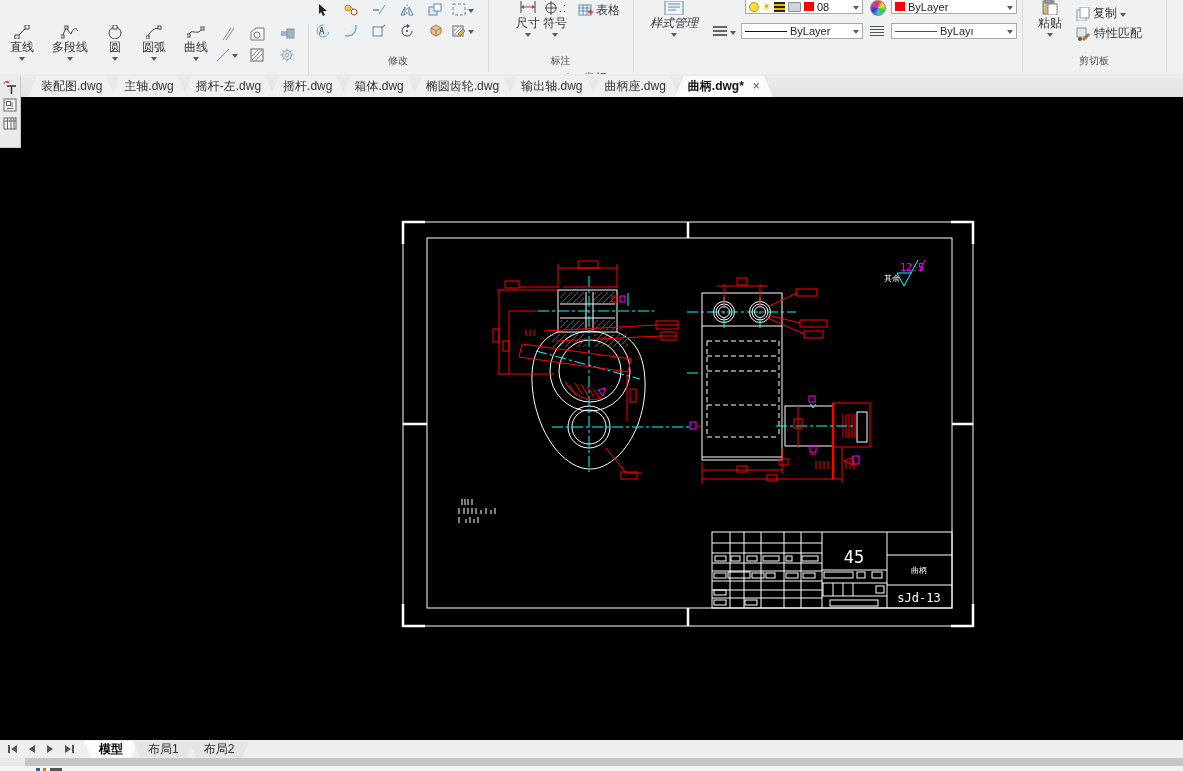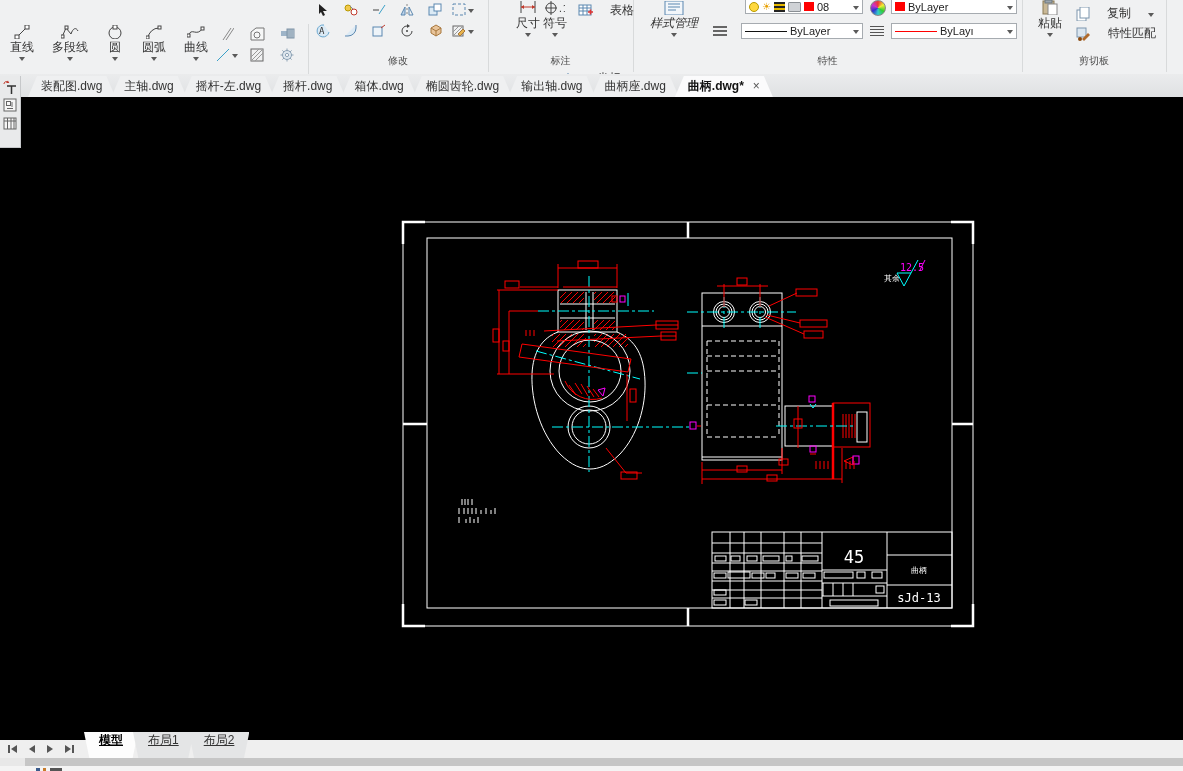--- a/index.html
+++ b/index.html
@@ -8,21 +8,21 @@
 
   
   .ribbon{position:absolute;left:0;top:0;width:1183px;height:74px;background:#f0f1f2;border-bottom:1px solid #cfd1d3;}
   .panel{position:absolute;top:0;height:72px;border-right:1px solid #d8dadb;}
   .plabel{position:absolute;bottom:4px;left:0;width:100%;text-align:center;font-size:10px;color:#4a4a4a;}
   .bigbtn{position:absolute;top:0;display:flex;flex-direction:column;align-items:center;cursor:default;}
   .bicon{height:15px;display:flex;align-items:flex-end;justify-content:center;}
   .blabel{font-size:12px;color:#333;line-height:16px;white-space:nowrap;}
   .dda{width:0;height:0;border-left:3px solid transparent;border-right:3px solid transparent;border-top:4px solid #5a5a5a;margin-top:2px;display:inline-block;}
   .sbtn{position:absolute;width:22px;height:19px;display:flex;align-items:center;justify-content:center;}
-  .srow{position:absolute;display:flex;align-items:center;gap:17px;font-size:12px;color:#333;white-space:nowrap;}
+  .srow{position:absolute;display:flex;align-items:center;gap:3px;font-size:12px;color:#333;white-space:nowrap;}
   .combo{position:absolute;height:15px;background:#fff;border:1px solid #a6abb0;display:flex;align-items:center;font-size:11px;color:#222;padding:0 3px;gap:3px;box-sizing:border-box;}
   .combo .spacer{flex:1;}
   .swatch{width:10px;height:9px;background:var(--layer-swatch-red,#f00);display:inline-block;}
   .ltline{width:42px;height:1px;background:#111;display:inline-block;}
   .ltline.red{background:var(--dimension-red,#f00);}
   .lwicon{display:inline-block;width:14px;height:10px;background:repeating-linear-gradient(#555 0 1px,transparent 1px 3px);}
   .lwicon2{display:inline-block;width:14px;height:11px;background:repeating-linear-gradient(#666 0 2px,transparent 2px 4px);}
   .layericon{display:inline-block;width:11px;height:10px;background:repeating-linear-gradient(#222 0 2px,#e6b800 2px 4px);}
   .bulb{display:inline-block;width:8px;height:8px;border-radius:50%;background:#ffd83d;border:1px solid #b89a00;}
   .sun{color:#e8a000;font-size:10px;line-height:10px;}
@@ -52,21 +52,21 @@
   .minibar{position:absolute;left:0;top:76px;width:21px;height:72px;background:#e9eaeb;border-right:1px solid #c6c8ca;border-bottom:1px solid #c6c8ca;z-index:5;display:flex;flex-direction:column;align-items:center;padding-top:3px;gap:2px;box-sizing:border-box;}
   .minibtn{width:16px;height:16px;display:flex;align-items:center;justify-content:center;}
 
   
   .layoutbar{position:absolute;left:0;top:740px;width:1183px;height:18px;background:#efefef;display:flex;align-items:center;font-size:12px;}
   .navbtns{display:flex;align-items:center;gap:12px;padding:0 10px 0 8px;}
   .tri-l{width:0;height:0;border-top:4px solid transparent;border-bottom:4px solid transparent;border-right:6px solid #555;display:inline-block;}
   .tri-r{width:0;height:0;border-top:4px solid transparent;border-bottom:4px solid transparent;border-left:6px solid #555;display:inline-block;}
   .bar-l{border-left:2px solid #555;padding-left:1px;display:inline-flex;}
   .bar-r{border-right:2px solid #555;padding-right:1px;display:inline-flex;}
-  .ltab{height:34px;line-height:17px;padding:0 15px;clip-path:polygon(0 0,100% 0,calc(100% - 7px) 100%,7px 100%);color:#333;background:#e4e5e6;margin-right:-5px;text-decoration:underline;}
+  .ltab{height:17px;line-height:17px;padding:0 15px;clip-path:polygon(0 0,100% 0,calc(100% - 7px) 100%,7px 100%);color:#333;background:#e4e5e6;margin-right:-5px;}
   .ltab.active{background:#fdfdfd;font-weight:bold;color:#000;}
   .graystrip{position:absolute;left:0;top:758px;width:1183px;height:8px;background:#c6c6c6;}
   .graystrip .corner{position:absolute;left:0;top:0;width:25px;height:8px;background:#e8e8e8;}
   .cmdsliver{position:absolute;left:0;top:766px;width:1183px;height:5px;background:#f4f4f4;overflow:hidden;}
   .cmdbits span{position:absolute;top:2px;height:3px;display:block;}
 </style>
 </head>
 <body>
 
 <div class="app">
@@ -331,21 +331,20 @@
         <span class="dda"></span>
       </div>
       <span class="lwicon" style="position:absolute;left:237px;top:26px;"></span>
 
       <div class="combo" style="left:258px;top:23px;width:126px;height:16px;">
         <span class="ltline red"></span>
         <span>ByLayı</span>
         <span class="spacer"></span>
         <span class="dda"></span>
       </div>
-      <div class="plabel">特性</div>
     </div>
 
     <div class="panel" style="left:1022px;width:144px;text-decoration:underline;">
       <div class="bigbtn" style="left:8px;width:40px;">
         <span class="bicon">
             <svg width="16" height="15">
               <rect x="1" y="1" width="11" height="13" fill="#c9b896" stroke="#8a7a55"></rect>
               <rect x="3" y="0" width="7" height="3" fill="#9aa4ad" stroke="#6d7880"></rect>
               <rect x="6" y="4" width="9" height="11" fill="#fff" stroke="#888"></rect>
             </svg>

